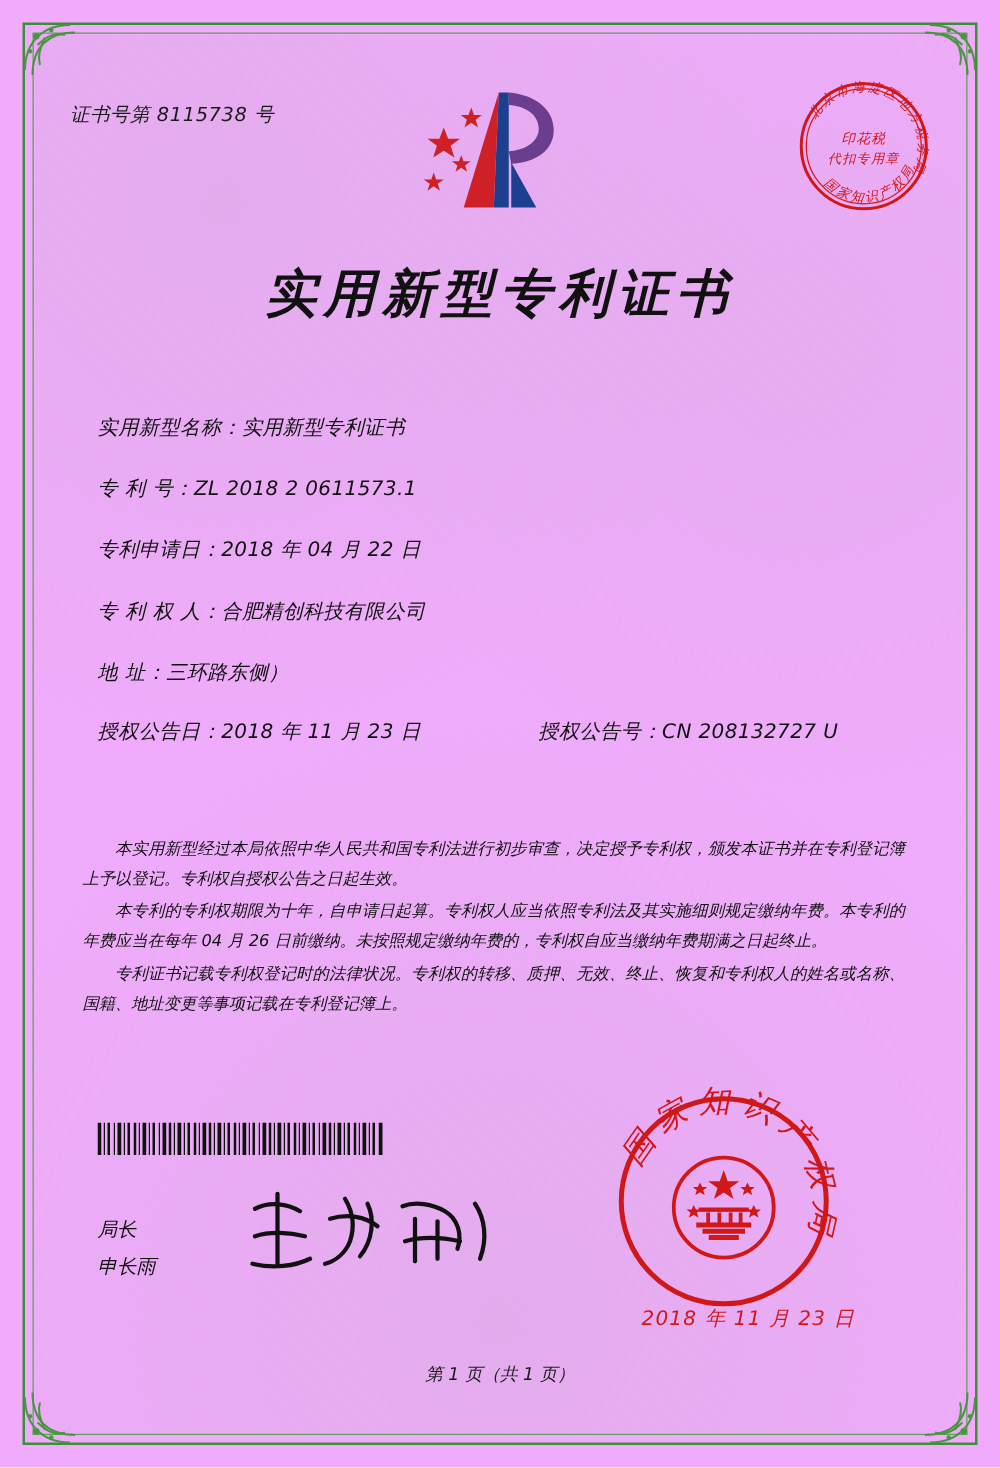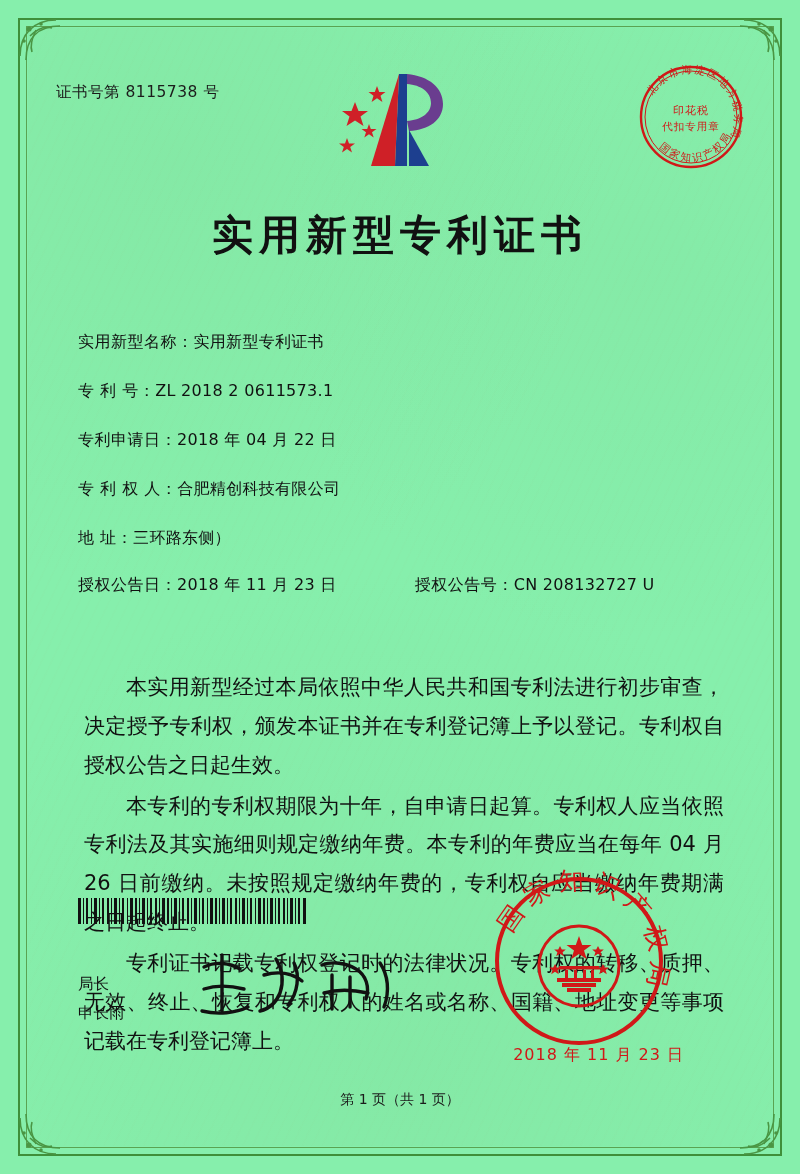--- a/index.html
+++ b/index.html
@@ -7,22 +7,23 @@
     padding: 0;
     background: #ffffff;
   }
   body {
     font-family: "DejaVu Sans", "Liberation Sans", sans-serif;
   }
   .page {
     position: relative;
     width: 800px;
     height: 1174px;
-    background: #86efac;
+    background: #f0abfc;
     overflow: hidden;
+    font-style: italic;
   }
   
   .border-outer {
     position: absolute;
     left: 18px; top: 18px; right: 18px; bottom: 18px;
     border: 2px solid #3f8f3a;
     box-sizing: border-box;
   }
   .border-inner {
     position: absolute;
@@ -123,35 +124,36 @@
     letter-spacing: 0.3px;
   }
   .field-value .line2 {
     display: block;
     margin-left: 0;
   }
   .row-inline {
     display: flex;
     align-items: flex-start;
     margin-bottom: 18px;
+    gap: 16px;
   }
   .row-inline .left-group,
   .row-inline .right-group {
     display: flex;
   }
   .row-inline .right-group {
     margin-left: 78px;
   }
 
   .paras {
     position: absolute;
-    left: 44px;
+    left: 26px;
     right: 36px;
     top: 628px;
-    font-size: 21px;
+    font-size: 13px;
     line-height: 1.85;
     color: #111;
     text-align: justify;
   }
   .paras p {
     margin: 0 0 2px 0;
     text-indent: 2em;
   }
 
   

